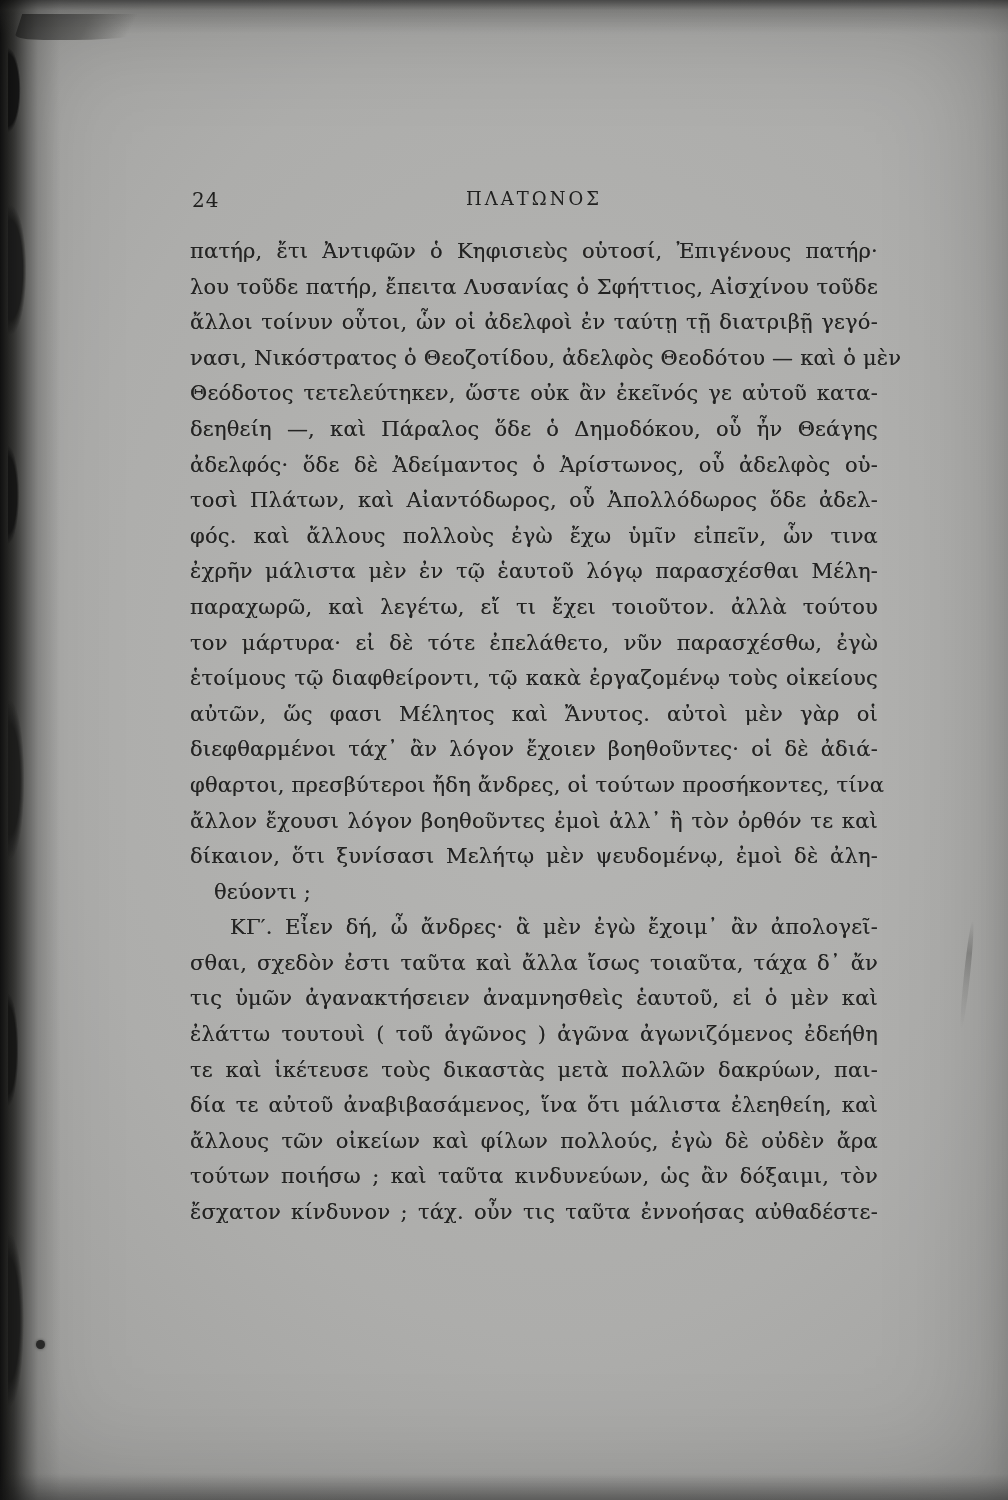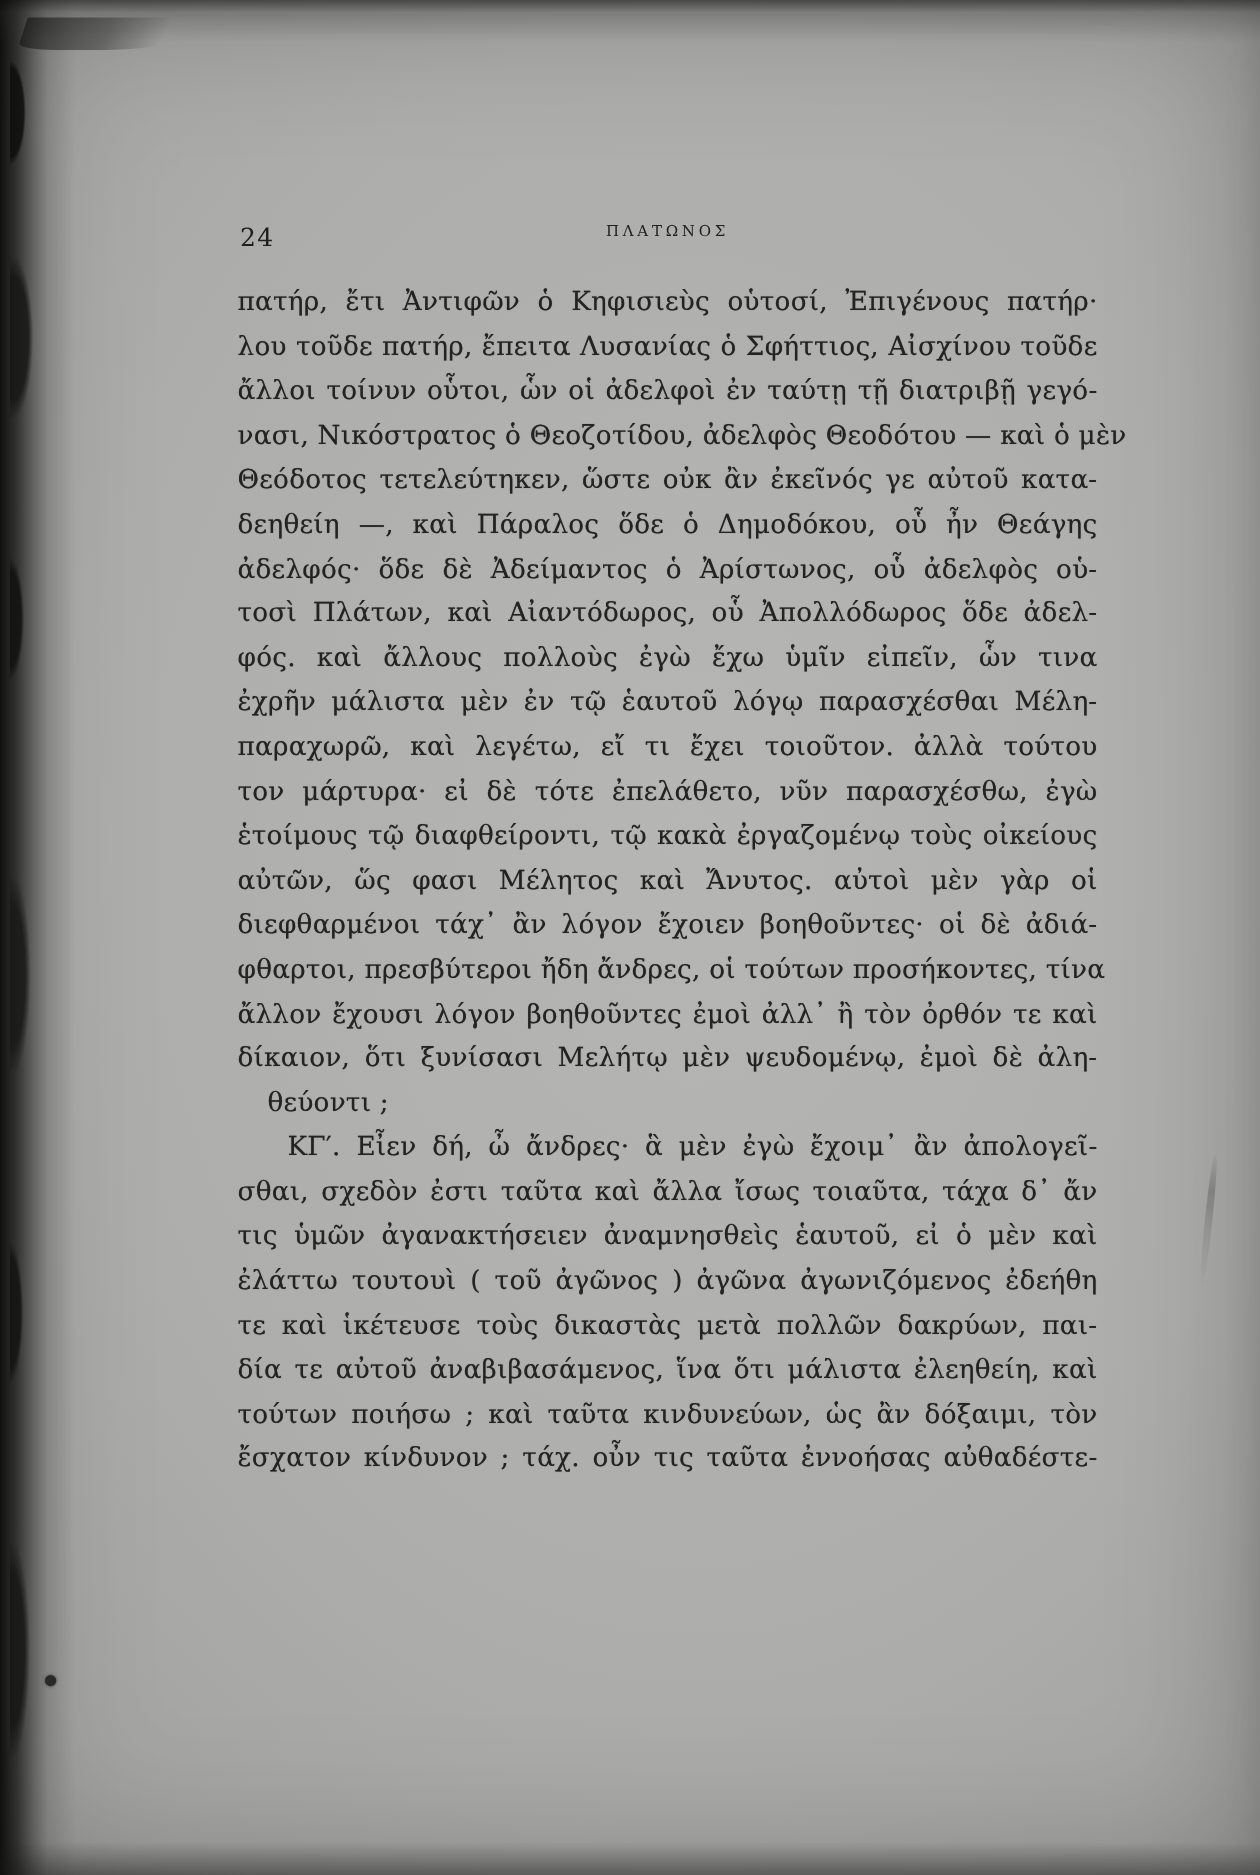--- a/index.html
+++ b/index.html
@@ -81,38 +81,38 @@
     width: 6px; height: 110px;
     background: linear-gradient(180deg, transparent, rgba(70,70,68,0.35) 30%, rgba(120,120,118,0.3) 60%, transparent);
     transform: rotate(6deg);
     border-radius: 50%;
   }
 
   
   .page {
     position: absolute;
     left: 190px;
-    top: 178px;
+    top: 188px;
     width: 688px;
     color: #20201f;
   }
   .page-header {
     position: relative;
     height: 34px;
   }
   .page-number {
     position: absolute;
     left: 2px; top: 0;
     font-size: 20px;
     letter-spacing: 1px;
   }
   .header-title {
     display: block;
     text-align: center;
-    font-size: 12px;
+    font-size: 18px;
     letter-spacing: 3px;
   }
   .text-block {
     margin-top: 12px;
     font-size: 21px;
     line-height: 35.6px;
     text-rendering: optimizeLegibility;
   }
   .line {
     text-align: justify;
@@ -169,19 +169,20 @@
         <div class="line">φθαρτοι, πρεσβύτεροι ἤδη ἄνδρες, οἱ τούτων προσήκοντες, τίνα</div>
         <div class="line">ἄλλον ἔχουσι λόγον βοηθοῦντες ἐμοὶ ἀλλ᾽ ἢ τὸν ὀρθόν τε καὶ</div>
         <div class="line">δίκαιον, ὅτι ξυνίσασι Μελήτῳ μὲν ψευδομένῳ, ἐμοὶ δὲ ἀλη-</div>
         <div class="line no-justify">θεύοντι ;</div>
         <div class="line indent">ΚΓ′. Εἶεν δή, ὦ ἄνδρες· ἃ μὲν ἐγὼ ἔχοιμ᾽ ἂν ἀπολογεῖ-</div>
         <div class="line">σθαι, σχεδὸν ἐστι ταῦτα καὶ ἄλλα ἴσως τοιαῦτα, τάχα δ᾽ ἄν</div>
         <div class="line">τις ὑμῶν ἀγανακτήσειεν ἀναμνησθεὶς ἑαυτοῦ, εἰ ὁ μὲν καὶ</div>
         <div class="line">ἐλάττω τουτουὶ ( τοῦ ἀγῶνος ) ἀγῶνα ἀγωνιζόμενος ἐδεήθη</div>
         <div class="line">τε καὶ ἱκέτευσε τοὺς δικαστὰς μετὰ πολλῶν δακρύων,  παι-</div>
         <div class="line">δία τε αὐτοῦ ἀναβιβασάμενος, ἵνα ὅτι μάλιστα ἐλεηθείη, καὶ</div>
+        <div class="line">ἄλλους τῶν οἰκείων καὶ φίλων πολλούς, ἐγὼ δὲ οὐδὲν ἄρα</div>
         <div class="line">τούτων ποιήσω ;   καὶ ταῦτα κινδυνεύων, ὡς ἂν δόξαιμι, τὸν</div>
         <div class="line">ἔσχατον κίνδυνον ; τάχ. οὖν τις ταῦτα ἐννοήσας αὐθαδέστε-</div>
       </div>
   </div>
 
   <div class="vignette"></div>
 </div>
 
 </body></html>

